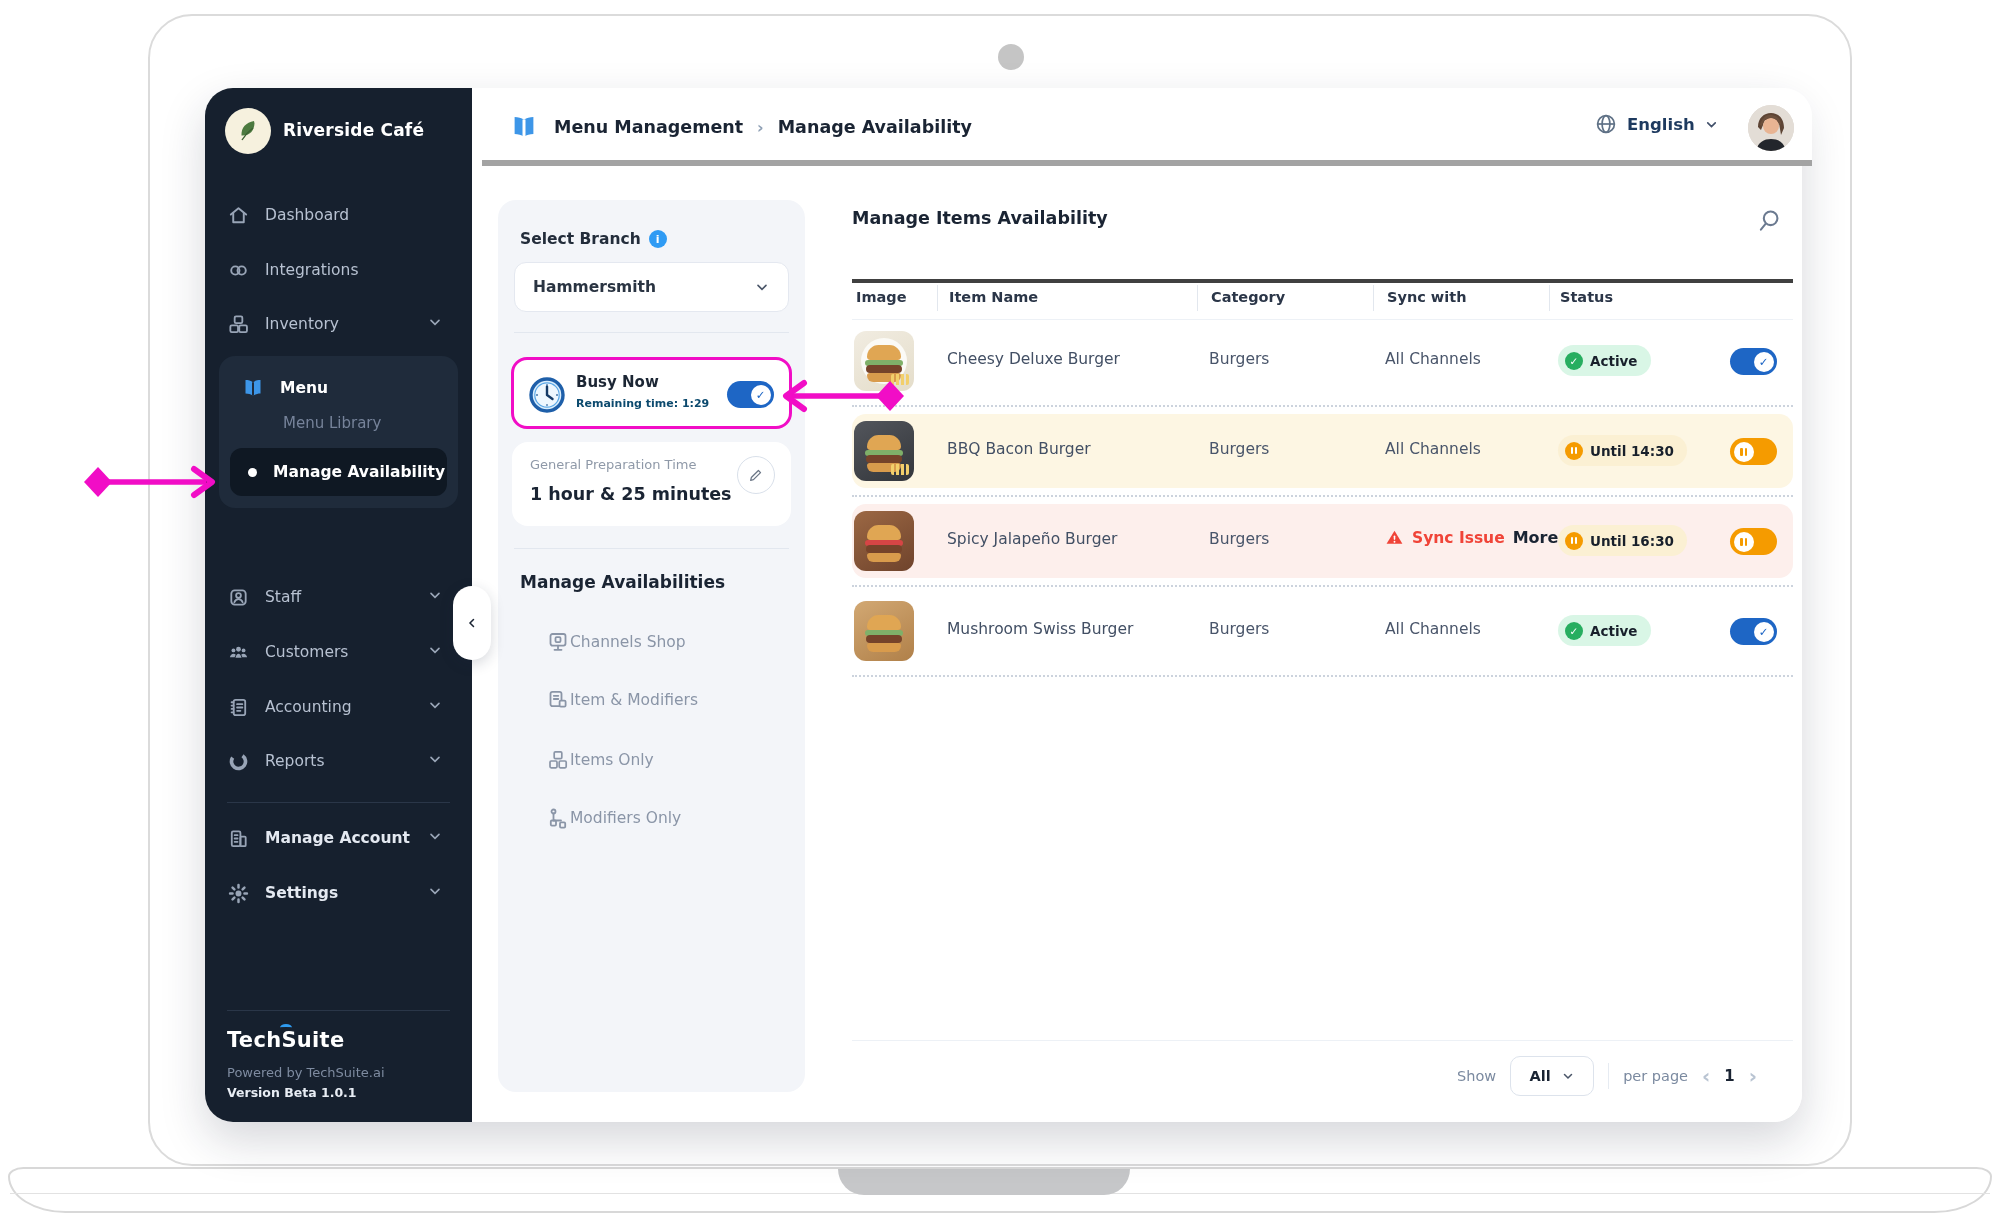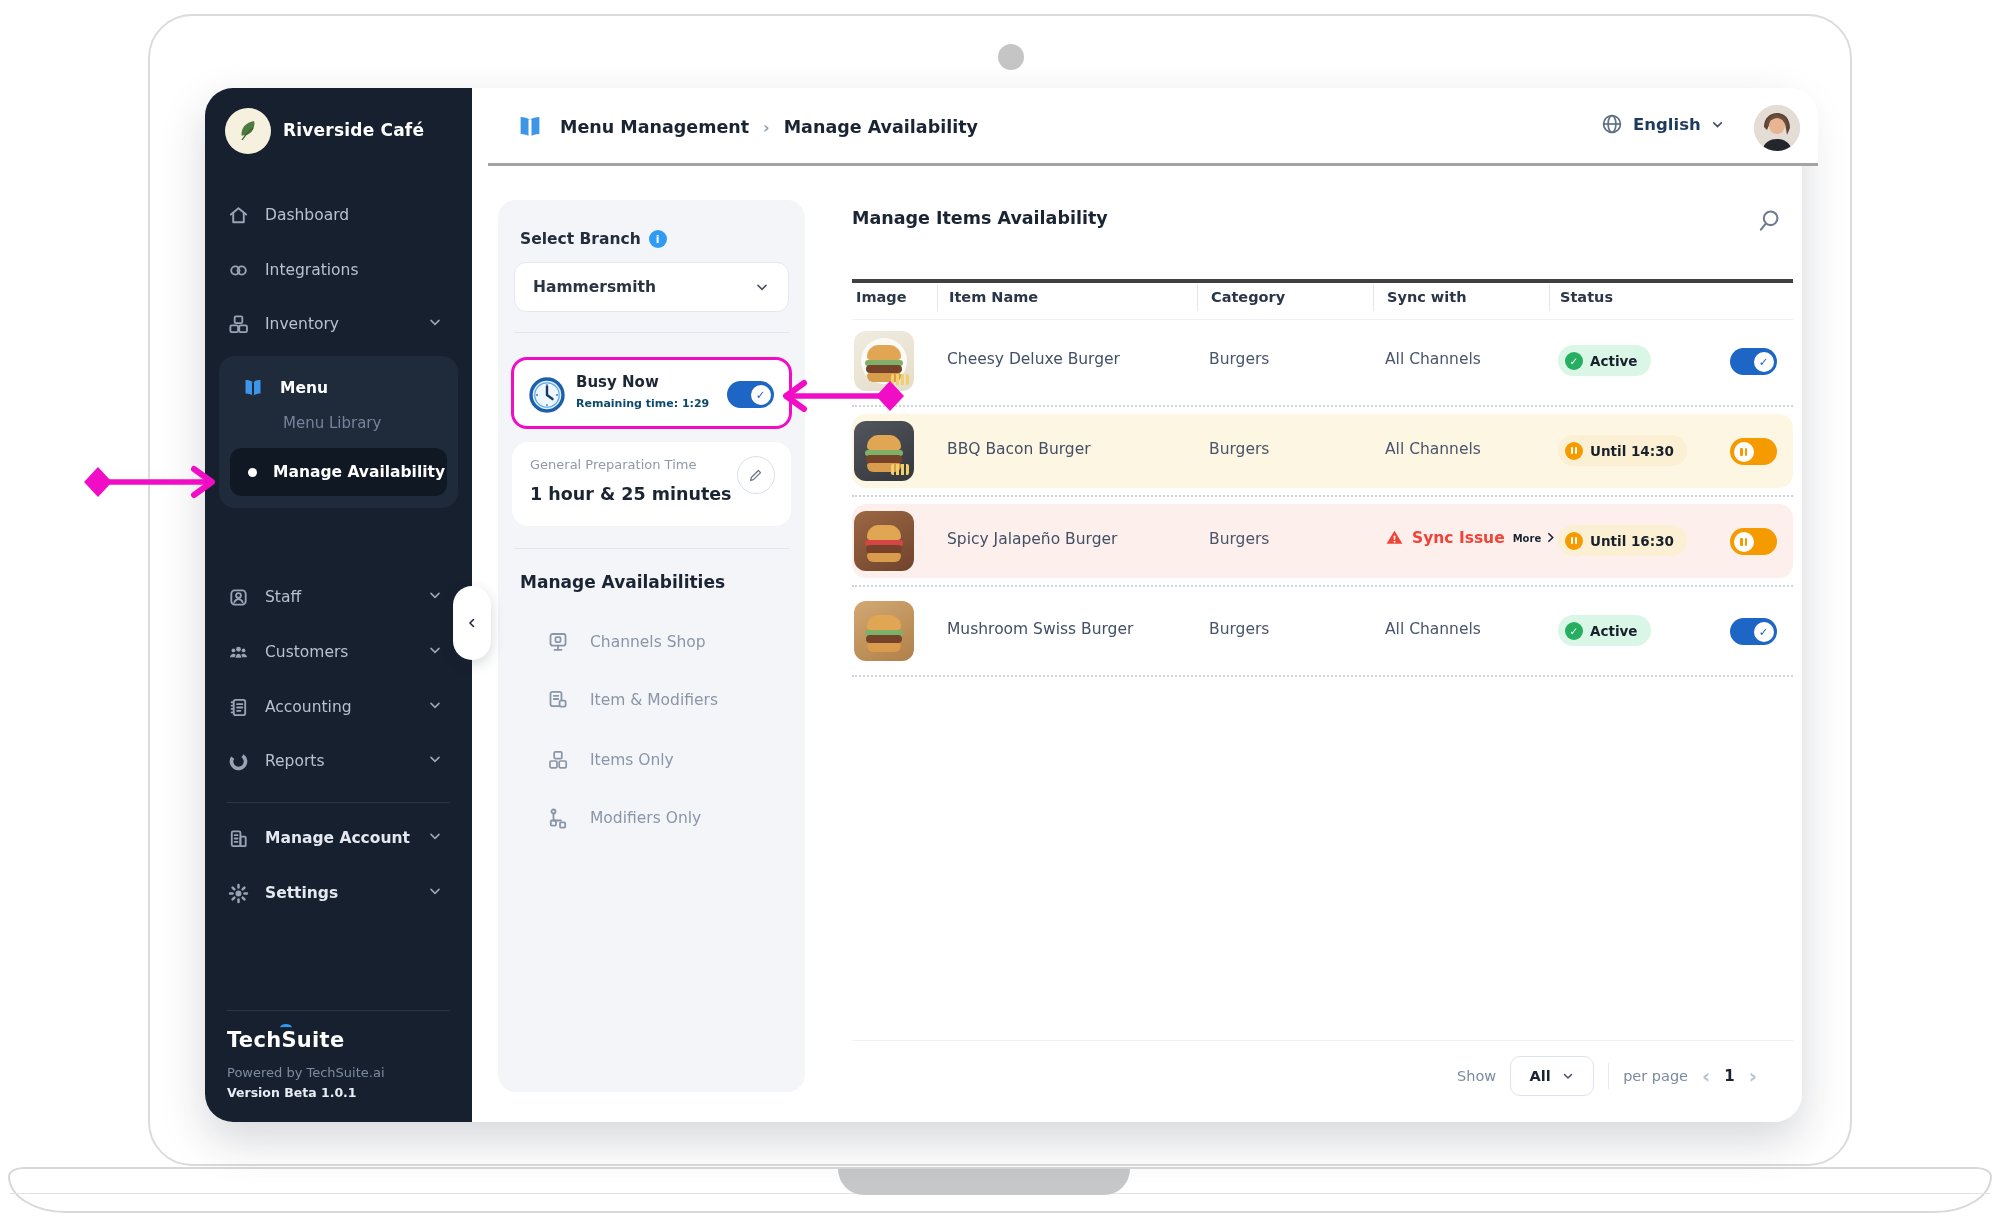--- a/index.html
+++ b/index.html
@@ -31,21 +31,21 @@
   .active-dot { width:9px; height:9px; border-radius:50%; background:#fff; }
   .active-label { font-size:15.5px; font-weight:600; color:#fff; }
   .side-divider { left:22px; width:223px; border-top:1px solid #2a3648; }
   .ts-logo { left:22px; top:940px; font-size:21px; font-weight:800; color:#fff; letter-spacing:.3px; }
   .ts-logo .s-mark { position:absolute; left:53px; top:-4px; width:12px; height:7px; border-top:3.5px solid #2f9bf0; border-radius:50%; }
   .ts-powered { left:22px; top:977px; font-size:13px; color:#7e8ba0; }
   .ts-version { left:22px; top:997px; font-size:12.5px; font-weight:700; color:#e8edf4; }
 
   
   .main { left:267px; top:0; width:1330px; height:1034px; background:#fff; border-radius:0 28px 28px 0; }
-  .topbar { left:16px; top:0; width:1330px; height:78px; border-bottom:3px solid #a3a3a3; border-radius:0 28px 0 0; background:#fff; }
+  .topbar { left:10px; top:0; width:1330px; height:78px; border-bottom:6px solid #a3a3a3; border-radius:0 28px 0 0; background:#fff; }
   .crumb-wrap { left:26px; top:24px; display:flex; align-items:center; gap:14px; }
   .crumb { font-size:17.5px; font-weight:700; color:#1a2433; }
   .crumb-sep { color:#8fa0b5; font-size:16px; font-weight:700; }
   .lang-wrap { left:1112px; top:24px; display:flex; align-items:center; gap:9px; cursor:pointer; }
   .lang-label { font-size:16.5px; font-weight:600; color:#1e3a5f; }
   .avatar { left:1266px; top:17px; width:46px; height:46px; border-radius:50%; overflow:hidden; background:#ded8d2; cursor:pointer; }
 
   
   .panel { left:26px; top:112px; width:307px; height:892px; background:#f3f5f9; border-radius:18px; }
   .panel-label { left:22px; top:30px; font-size:15.5px; font-weight:600; color:#232d3b; display:flex; gap:8px; align-items:center; }
@@ -54,42 +54,42 @@
   .select-box .sel-val { font-size:15.5px; font-weight:600; color:#2a3442; }
   .panel-div { left:16px; width:275px; border-top:1px solid #e2e7ef; }
   .busy-card { left:13px; top:157px; width:281px; height:72px; background:#fff; border:3px solid #f10dc6; border-radius:16px; }
   .busy-title { left:62px; top:13px; font-size:15px; font-weight:700; color:#1c2634; }
   .busy-remaining { left:62px; top:37px; font-size:11px; font-weight:600; color:#0c4a6e; }
   .prep-card { left:14px; top:242px; width:279px; height:84px; background:#fff; border-radius:16px; }
   .prep-label { left:18px; top:15px; font-size:13px; color:#8f99a8; font-weight:500; }
   .prep-value { left:18px; top:42px; font-size:17.5px; font-weight:700; color:#1a2433; }
   .edit-btn { left:225px; top:14px; width:38px; height:38px; border-radius:50%; border:1px solid #d9e0ea; background:#fff; display:flex; align-items:center; justify-content:center; cursor:pointer; }
   .avail-title { left:22px; top:372px; font-size:17px; font-weight:700; color:#1a2433; }
-  .avail-item { left:48px; width:240px; height:44px; display:flex; align-items:center; gap:20px; color:#8a95a7; font-size:15.5px; font-weight:500; cursor:pointer; }
+  .avail-item { left:48px; width:240px; height:44px; display:flex; align-items:center; color:#8a95a7; font-size:15.5px; font-weight:500; cursor:pointer; }
 
   .collapse-pill { left:248px; top:498px; width:38px; height:74px; background:#fff; border-radius:19px; box-shadow:0 4px 14px rgba(30,40,60,.18); display:flex; align-items:center; justify-content:center; color:#1a2433; font-size:15px; font-weight:700; cursor:pointer; z-index:5; }
 
   
   .tbl-title { left:380px; top:120px; font-size:17.5px; font-weight:700; color:#1a2433; }
   .search-btn { left:1280px; top:116px; width:34px; height:34px; cursor:pointer; display:flex; align-items:center; justify-content:center; }
   .thead { left:380px; top:191px; width:941px; height:30px; border-top:4px solid #404040; }
   .thead-bottom { left:380px; top:231px; width:941px; border-top:1px solid #edf1f6; }
   .th { position:absolute; top:6px; font-size:14.5px; font-weight:600; color:#2b3648; }
   .th-sep { position:absolute; top:2px; height:26px; border-left:1px solid #e2e7ee; }
   .trow { left:380px; width:941px; height:74px; cursor:pointer; }
   .trow.cream { background:#fdf6e3; border-radius:14px; }
   .trow.pink { background:#fdefec; border-radius:14px; }
   .dotted { left:380px; width:941px; border-top:2px dotted #ccd3dd; }
   .cell { position:absolute; top:26px; font-size:15.5px; color:#49556a; font-weight:500; }
   .c-name { left:95px; color:#424f64; }
   .c-cat { left:357px; }
   .c-sync { left:533px; }
   .sync-issue { display:flex; gap:8px; align-items:center; top:24px; }
   .sync-issue .si-txt { color:#f04438; font-weight:600; font-size:15.5px; }
-  .more-link { font-size:10px; font-weight:700; color:#1a2433; display:flex; align-items:flex-end; gap:3px; cursor:pointer; }
+  .more-link { font-size:16px; font-weight:700; color:#1a2433; display:flex; align-items:center; gap:3px; cursor:pointer; }
   .food { position:absolute; left:2px; top:7px; width:60px; height:60px; border-radius:12px; overflow:hidden; }
   .f1 { background:linear-gradient(150deg,#f1ece1,#e4ddca); }
   .f2 { background:linear-gradient(150deg,#53565c,#33363b); }
   .f3 { background:linear-gradient(150deg,#9c6844,#6f432c); }
   .f4 { background:linear-gradient(150deg,#d2a873,#b08049); }
   .f1::before { content:""; position:absolute; left:7px; top:7px; width:46px; height:46px; border-radius:50%; background:#fbfaf6; }
   .bun-top { position:absolute; left:13px; top:14px; width:34px; height:15px; border-radius:17px 17px 5px 5px; background:#e0a653; }
   .veg   { position:absolute; left:11px; top:29px; width:38px; height:6px; border-radius:3px; background:#7fb069; }
   .patty { position:absolute; left:12px; top:34px; width:36px; height:8px; border-radius:4px; background:#76432a; }
   .bun-bot { position:absolute; left:13px; top:42px; width:34px; height:9px; border-radius:4px 4px 9px 9px; background:#d99b4c; }

